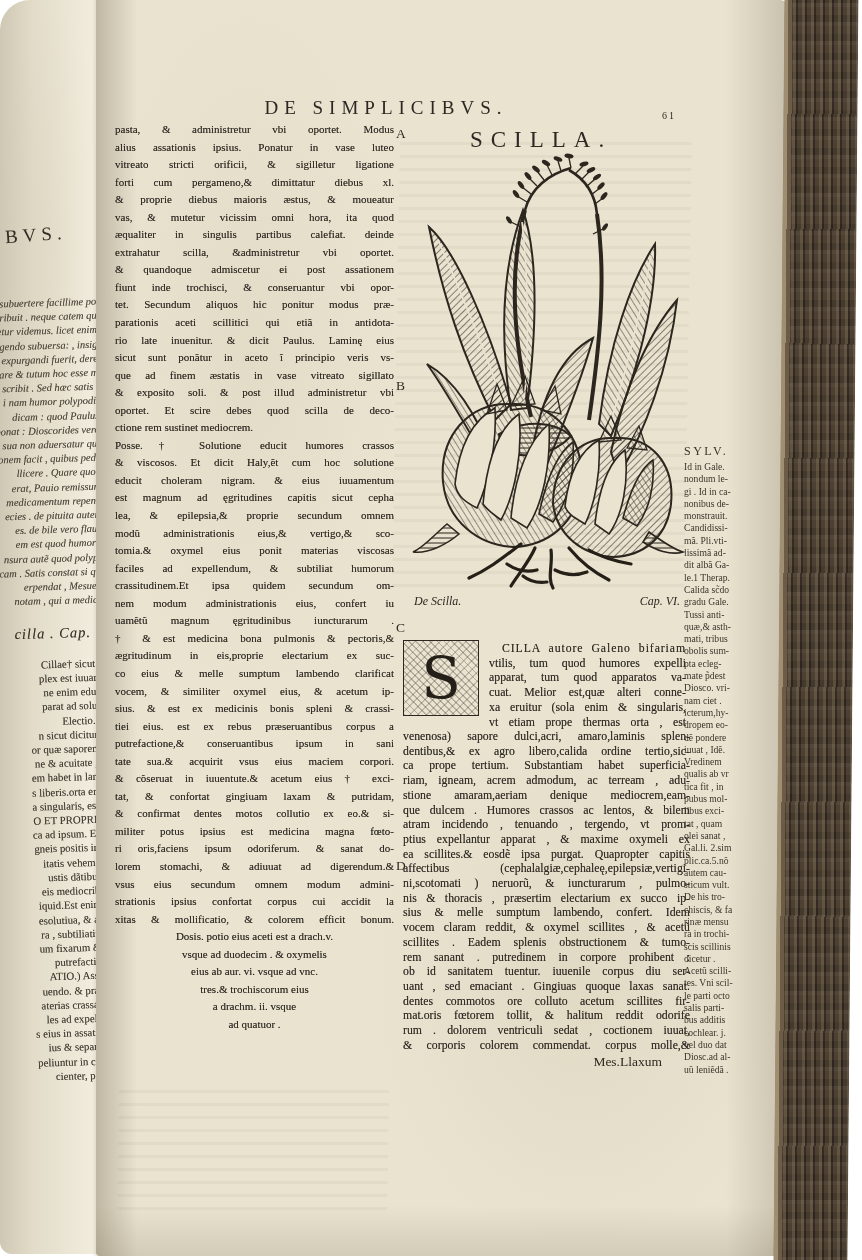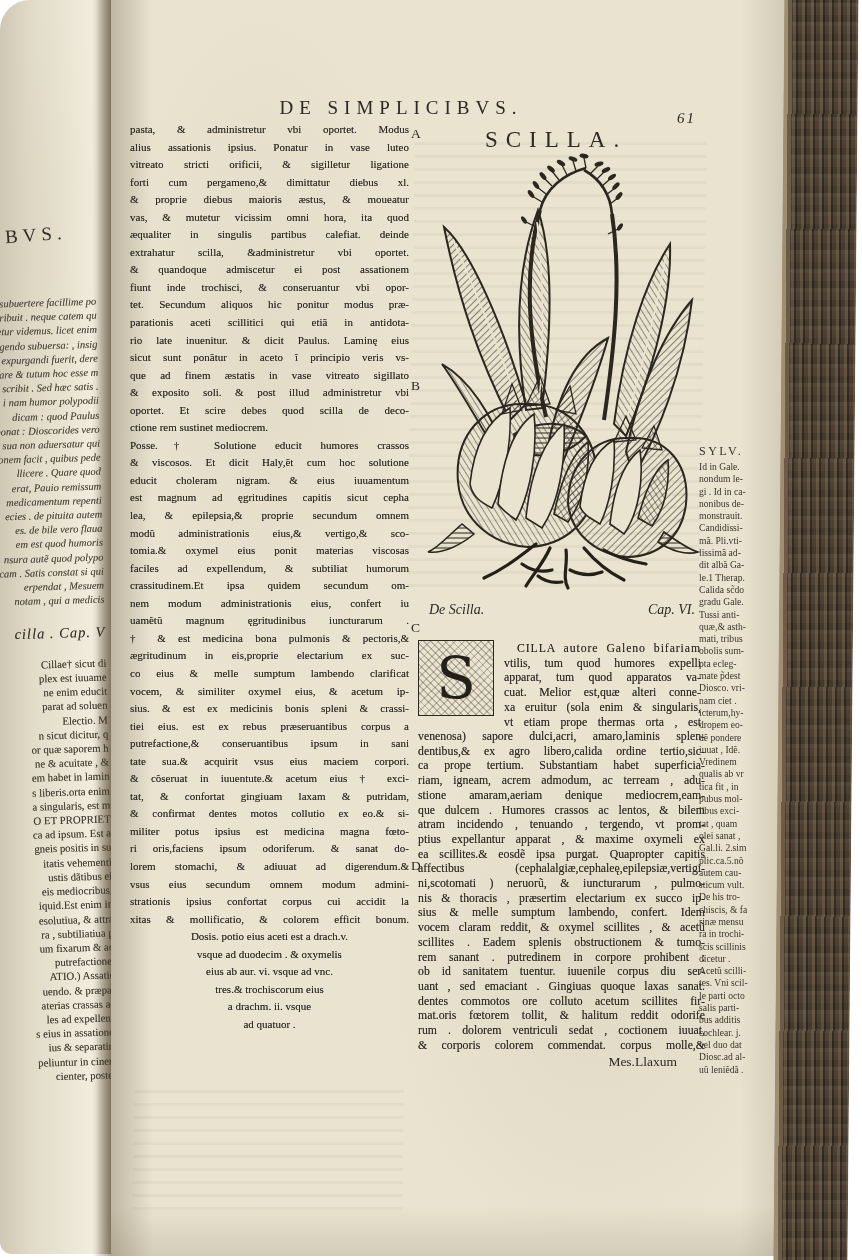--- a/index.html
+++ b/index.html
@@ -21,34 +21,34 @@
   .frag{white-space:nowrap;min-height:14.2px;line-height:14.2px;font-size:10.5px;
     font-style:italic;color:#4c453a;text-shadow:0 0 .4px rgba(76,69,58,.5);}
   .frag.r{font-style:normal;font-size:10.8px;color:#3e382e;}
   .frag.h{font-style:italic;font-size:14.5px;letter-spacing:1px;color:#38322a;
     min-height:20px;line-height:20px;}
 
   .gutter{position:absolute;left:92px;top:0;width:42px;height:1256px;
     background:linear-gradient(90deg, rgba(70,58,40,0), rgba(70,58,40,.45) 45%, rgba(70,58,40,0));}
 
   
-  .main-page{position:absolute;left:111px;top:0;width:692px;height:1256px;
+  .main-page{position:absolute;left:96px;top:0;width:692px;height:1256px;
     background-color:#e9e3d0;
     background-image:
       radial-gradient(closest-side at 22% 28%, rgba(171,152,115,.10), transparent),
       radial-gradient(closest-side at 70% 78%, rgba(171,152,115,.13), transparent),
       linear-gradient(90deg, rgba(96,82,58,.30), rgba(96,82,58,0) 6%),
       linear-gradient(270deg, rgba(96,82,58,.24), rgba(96,82,58,0) 9%),
       linear-gradient(0deg, rgba(96,82,58,.16), rgba(96,82,58,0) 4%);
     border-radius:0 8px 16px 4px;}
 
   .running-head{position:absolute;left:120px;top:97px;width:340px;text-align:center;
     font-size:19px;letter-spacing:6px;color:#2d2822;}
-  .page-number{position:absolute;left:566px;top:110px;width:44px;font-size:15px;
-    letter-spacing:2px;color:#2d2822;font-style:italic;}
+  .page-number{position:absolute;left:566px;top:110px;width:44px;font-size:10px;
+    letter-spacing:2px;color:#2d2822;}
   .section-head{position:absolute;left:330px;top:127px;width:230px;text-align:center;
     font-size:23px;letter-spacing:8px;color:#2d2822;}
 
   .left-col{position:absolute;left:19px;top:121px;width:279px;
     font-size:11px;line-height:17.55px;color:#2d2822;
     text-shadow:0 0 .4px rgba(45,40,34,.55);}
   .tl{text-align:justify;text-align-last:justify;}
   .tl.e{text-align-last:left;}
   .tl.c{text-align:center;text-align-last:center;}
 
@@ -59,21 +59,21 @@
   .bleed{position:absolute;opacity:.55;pointer-events:none;
     background:repeating-linear-gradient(180deg, rgba(128,112,85,.12) 0 2.5px, transparent 2.5px 13px);
     filter:blur(.5px);transform:skewX(-1deg);}
   .b1{left:300px;top:142px;width:292px;height:446px;}
   .b2{left:22px;top:1090px;width:270px;height:130px;}
 
   .woodcut{position:absolute;left:307px;top:152px;width:287px;height:440px;}
 
   .chap-head{position:absolute;left:312px;top:594px;width:278px;display:flex;
     justify-content:space-between;padding:0 6px;box-sizing:border-box;
-    font-style:italic;font-size:14px;color:#2d2822;margin-top:8px;}
+    font-style:italic;font-size:12px;color:#2d2822;}
 
   .dropcap{position:absolute;left:307px;top:640px;width:76px;height:76px;
     border:1.6px solid #2b261e;box-sizing:border-box;
     background-color:#e9e3d0;
     background-image:
       repeating-linear-gradient(45deg, rgba(43,38,30,.28) 0 1.3px, transparent 1.3px 5px),
       repeating-linear-gradient(-45deg, rgba(43,38,30,.22) 0 1.2px, transparent 1.2px 6px);
     display:flex;align-items:center;justify-content:center;
     font-size:58px;font-family:"DejaVu Serif",serif;color:#241f18;}
 

